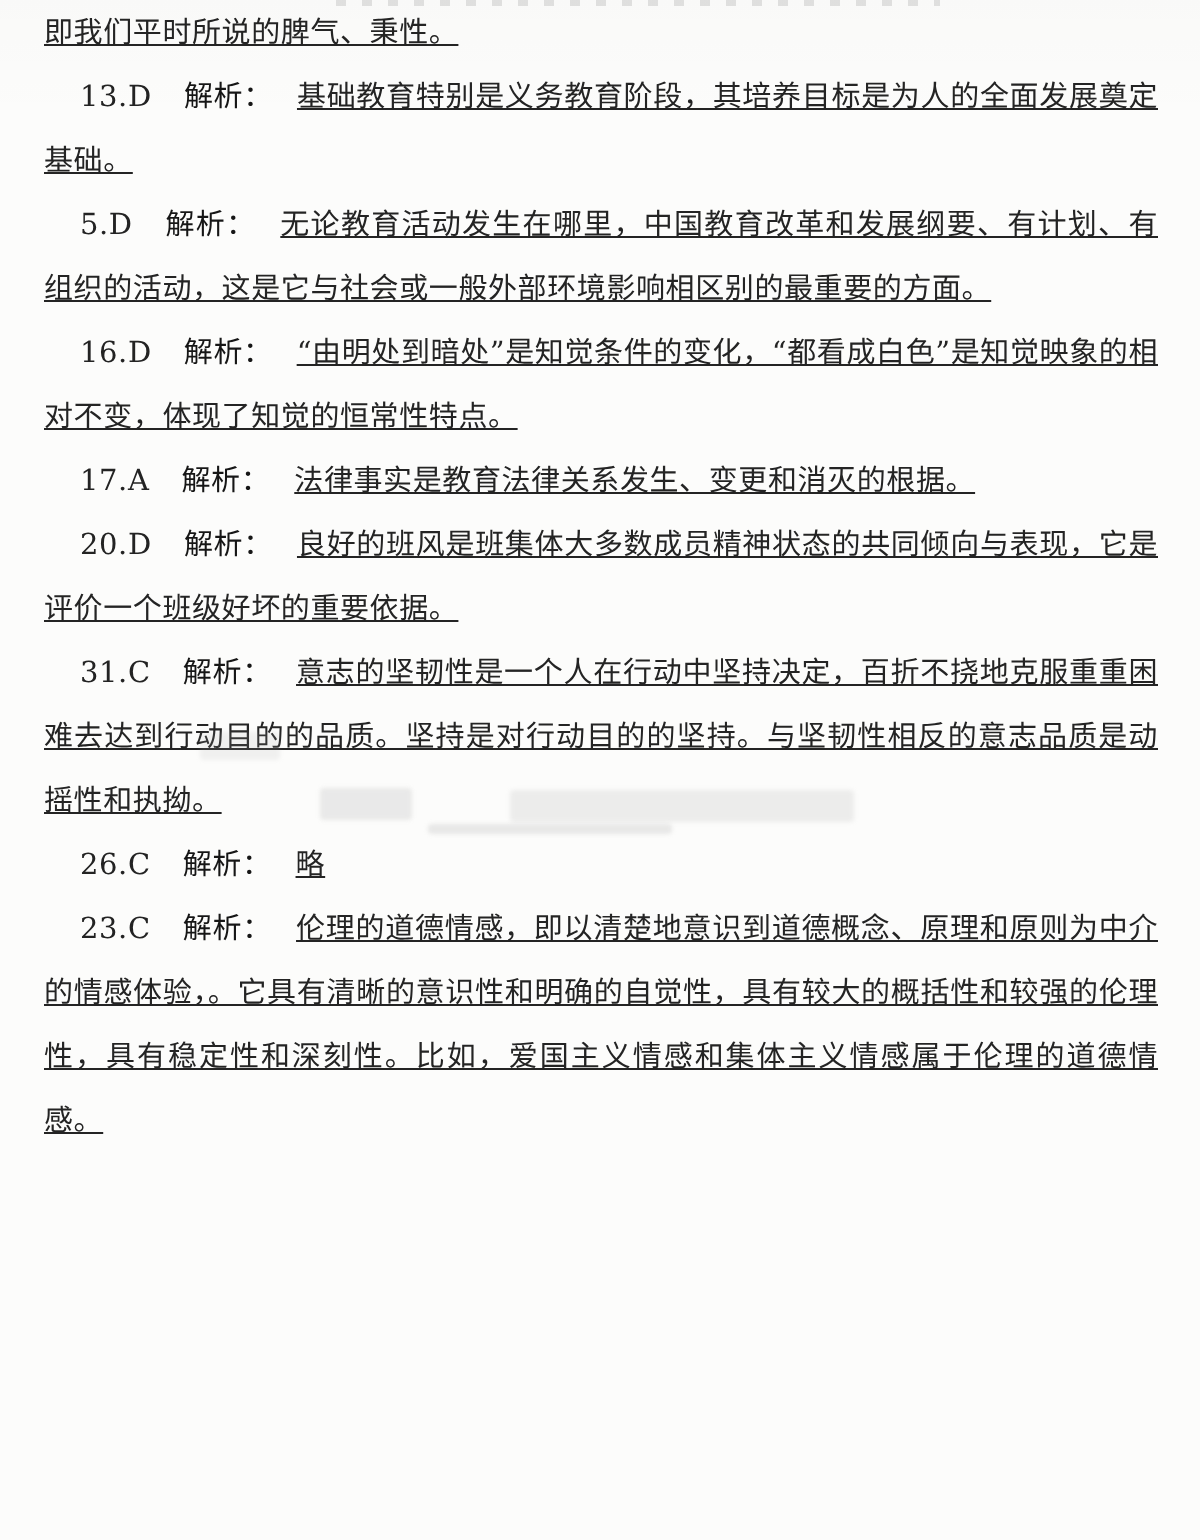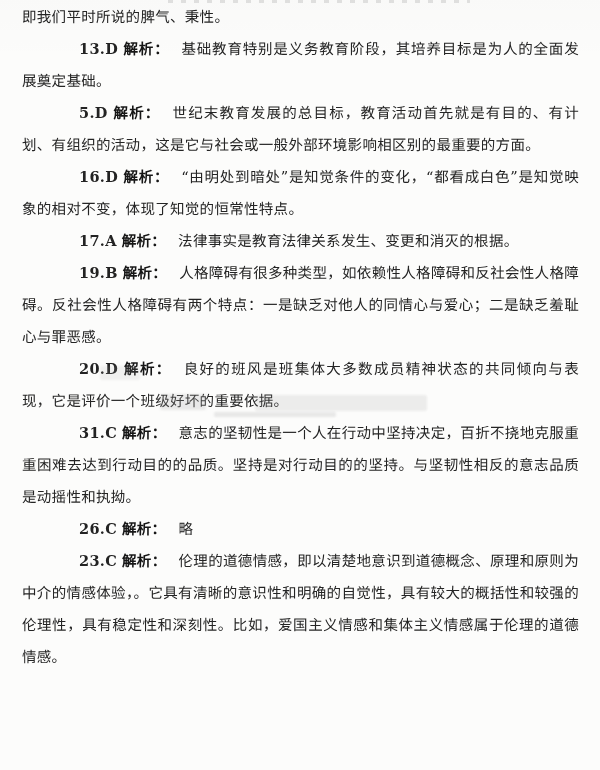--- a/index.html
+++ b/index.html
@@ -28,31 +28,31 @@
     margin: 0;
     padding: 0;
   }
   .carryover {
     text-indent: 0;
   }
   .item {
     text-indent: 18px;
   }
   .num {
-    font-weight: bold;
-    margin-left: 39px;
+    font-weight: normal;
   }
   .label {
-    font-weight: bold;
+    font-weight: normal;
     color: #161616;
-    margin-left: 5px;
+    margin-left: 16px;
     margin-right: 12px;
   }
   .body-text {
     color: #242424;
+    text-decoration: underline;
   }
   
   .top-cut {
     position: absolute;
     top: 0;
     left: 168px;
     width: 302px;
     height: 3px;
     background: repeating-linear-gradient(
       90deg,
@@ -83,36 +83,33 @@
 
   <p class="carryover">
     <span class="body-text">即我们平时所说的脾气、秉性。</span>
   </p>
 
   <p class="item">
     <span class="num">13.D</span><span class="label">解析：</span><span class="body-text">基础教育特别是义务教育阶段，其培养目标是为人的全面发展奠定基础。</span>
   </p>
 
   <p class="item">
-    <span class="num">5.D</span><span class="label">解析：</span><span class="body-text">世纪末教育发展的总目标，教育活动首先就是有目的、有计划、有组织的活动，这是它与社会或一般外部环境影响相区别的最重要的方面。</span>
+    <span class="num">5.D</span><span class="label">解析：</span><span class="body-text">无论教育活动发生在哪里，中国教育改革和发展纲要、有计划、有组织的活动，这是它与社会或一般外部环境影响相区别的最重要的方面。</span>
   </p>
 
 
   <p class="item">
     <span class="num">16.D</span><span class="label">解析：</span><span class="body-text">“由明处到暗处”是知觉条件的变化，“都看成白色”是知觉映象的相对不变，体现了知觉的恒常性特点。</span>
   </p>
 
   <p class="item">
     <span class="num">17.A</span><span class="label">解析：</span><span class="body-text">法律事实是教育法律关系发生、变更和消灭的根据。</span>
   </p>
 
 
-  <p class="item">
-    <span class="num">19.B</span><span class="label">解析：</span><span class="body-text">人格障碍有很多种类型，如依赖性人格障碍和反社会性人格障碍。反社会性人格障碍有两个特点：一是缺乏对他人的同情心与爱心；二是缺乏羞耻心与罪恶感。</span>
-  </p>
 
   <p class="item">
     <span class="num">20.D</span><span class="label">解析：</span><span class="body-text">良好的班风是班集体大多数成员精神状态的共同倾向与表现，它是评价一个班级好坏的重要依据。</span>
   </p>
 
   <p class="item">
     <span class="num">31.C</span><span class="label">解析：</span><span class="body-text">意志的坚韧性是一个人在行动中坚持决定，百折不挠地克服重重困难去达到行动目的的品质。坚持是对行动目的的坚持。与坚韧性相反的意志品质是动摇性和执拗。</span>
   </p>
 
   <p class="item">

